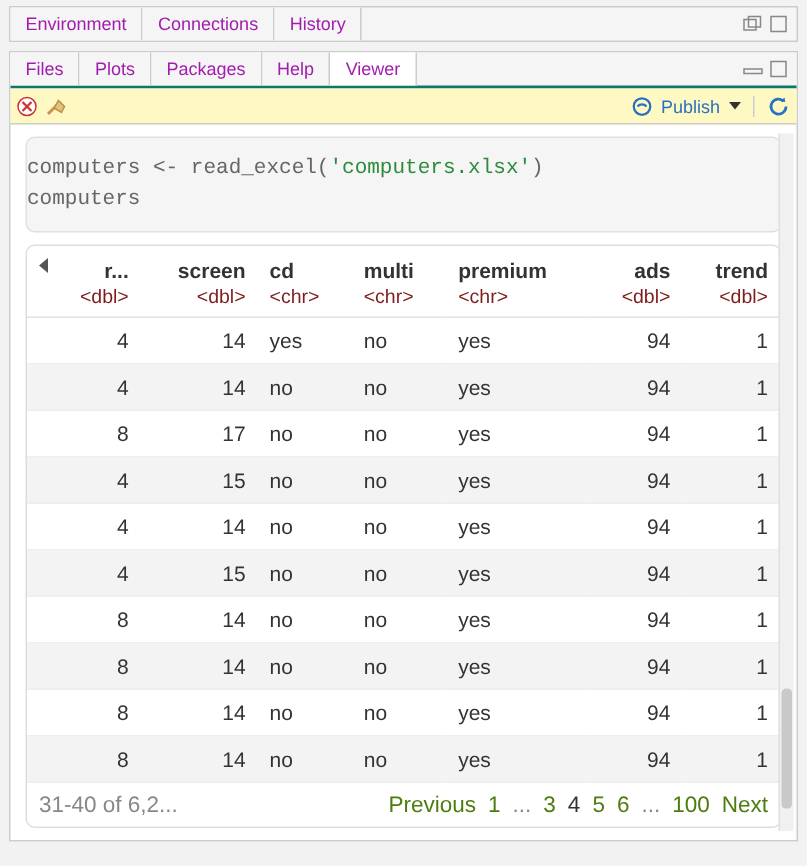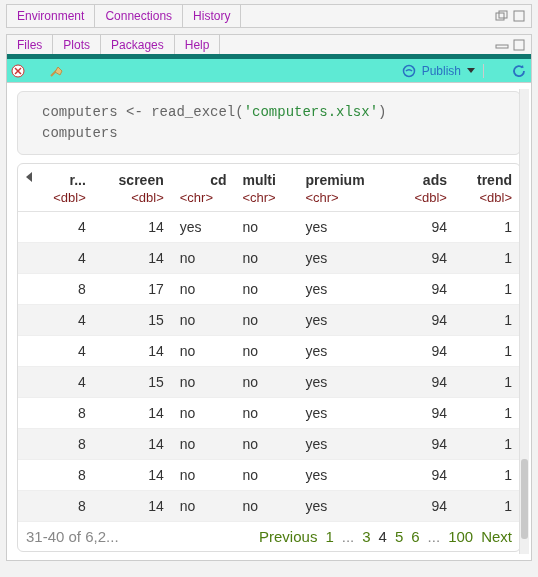--- a/index.html
+++ b/index.html
@@ -37,42 +37,42 @@
   .winbtns svg { display: block; }
   .pane {
     margin-top: 6px;
     background: #fff;
     border: 1px solid #ccc;
   }
   .toolbar {
     display: flex; align-items: center;
     height: 24px;
     border-bottom: 1px solid #ccc;
-    background: #5eead4;
+    background: #fef9c3;
     padding: 0 4px;
-    gap: 23px;
+    gap: 4px;
     font-size: 12px;
   }
   .toolbar .tspacer { flex: 1; }
   .publish {
     display: flex; align-items: center; gap: 4px;
     color: #2a70c2; cursor: pointer;
     padding: 0 4px;
   }
   .publish .caret {
     width: 0; height: 0; border-left: 4px solid transparent;
     border-right: 4px solid transparent; border-top: 5px solid #333;
     margin-left: 2px;
   }
   .publish .sep {
     width: 1px; height: 14px; background: #ccc; margin-left: 4px;
   }
   .codebox {
     margin: 8px 10px;
-    padding: 10px 24px;
+    padding: 10px 0;
     background: #f5f5f5;
     border: 1px solid #e0e0e0;
     border-radius: 6px;
     font-family: "Consolas", "Courier New", monospace;
     font-size: 14px;
     color: #666;
     line-height: 1.5;
     white-space: pre;
   }
   .codebox .str { color: #2e8b3c; }
@@ -173,25 +173,26 @@
       <span class="iconbtn">
         <svg width="12" height="12">
             <rect x="1" y="1" width="10" height="10" fill="none" stroke="#888"></rect>
           </svg>
       </span>
     </div>
   </div>
 
   <div class="pane relwrap">
 
-    <div class="tabbar" id="lower-tabs" style="border:none;border-bottom:5px solid #0f766e;">
+    <div class="tabbar" id="lower-tabs" style="border:none;border-bottom:2px solid #0f766e;">
       <div class="tab">Files</div>
         <div class="tab">Plots</div>
         <div class="tab">Packages</div>
         <div class="tab">Help</div>
+        <div class="tab active">Viewer</div>
         <div class="spacer"></div>
       <div class="winbtns">
         <span class="iconbtn">
           <svg width="14" height="10">
               <rect x="1" y="5" width="12" height="3" fill="none" stroke="#888"></rect>
             </svg>
         </span>
         <span class="iconbtn">
           <svg width="12" height="12">
               <rect x="1" y="1" width="10" height="10" fill="none" stroke="#888"></rect>
@@ -235,21 +236,21 @@
     <div class="codebox"><span>computers &lt;- read_excel(</span><span class="str">'computers.xlsx'</span><span>)</span>
 <span>computers</span></div>
 
     <div class="tablewrap">
       <table class="datatbl">
         <thead>
           <tr id="head-row">
               <th class="arrow-col" rowspan="1"><span class="arrow-left"></span></th>
               <th>r...</th>
               <th>screen</th>
-              <th style="text-align: right;">cd</th>
+              <th style="text-align: left;">cd</th>
               <th style="text-align: left;">multi</th>
               <th style="text-align: left;">premium</th>
               <th>ads</th>
               <th>trend</th>
             </tr>
         </thead>
         <tbody>
           <tr class="subhead" id="subhead-row">
               <td class="arrow-col"></td>
               <td>&lt;dbl&gt;</td>

